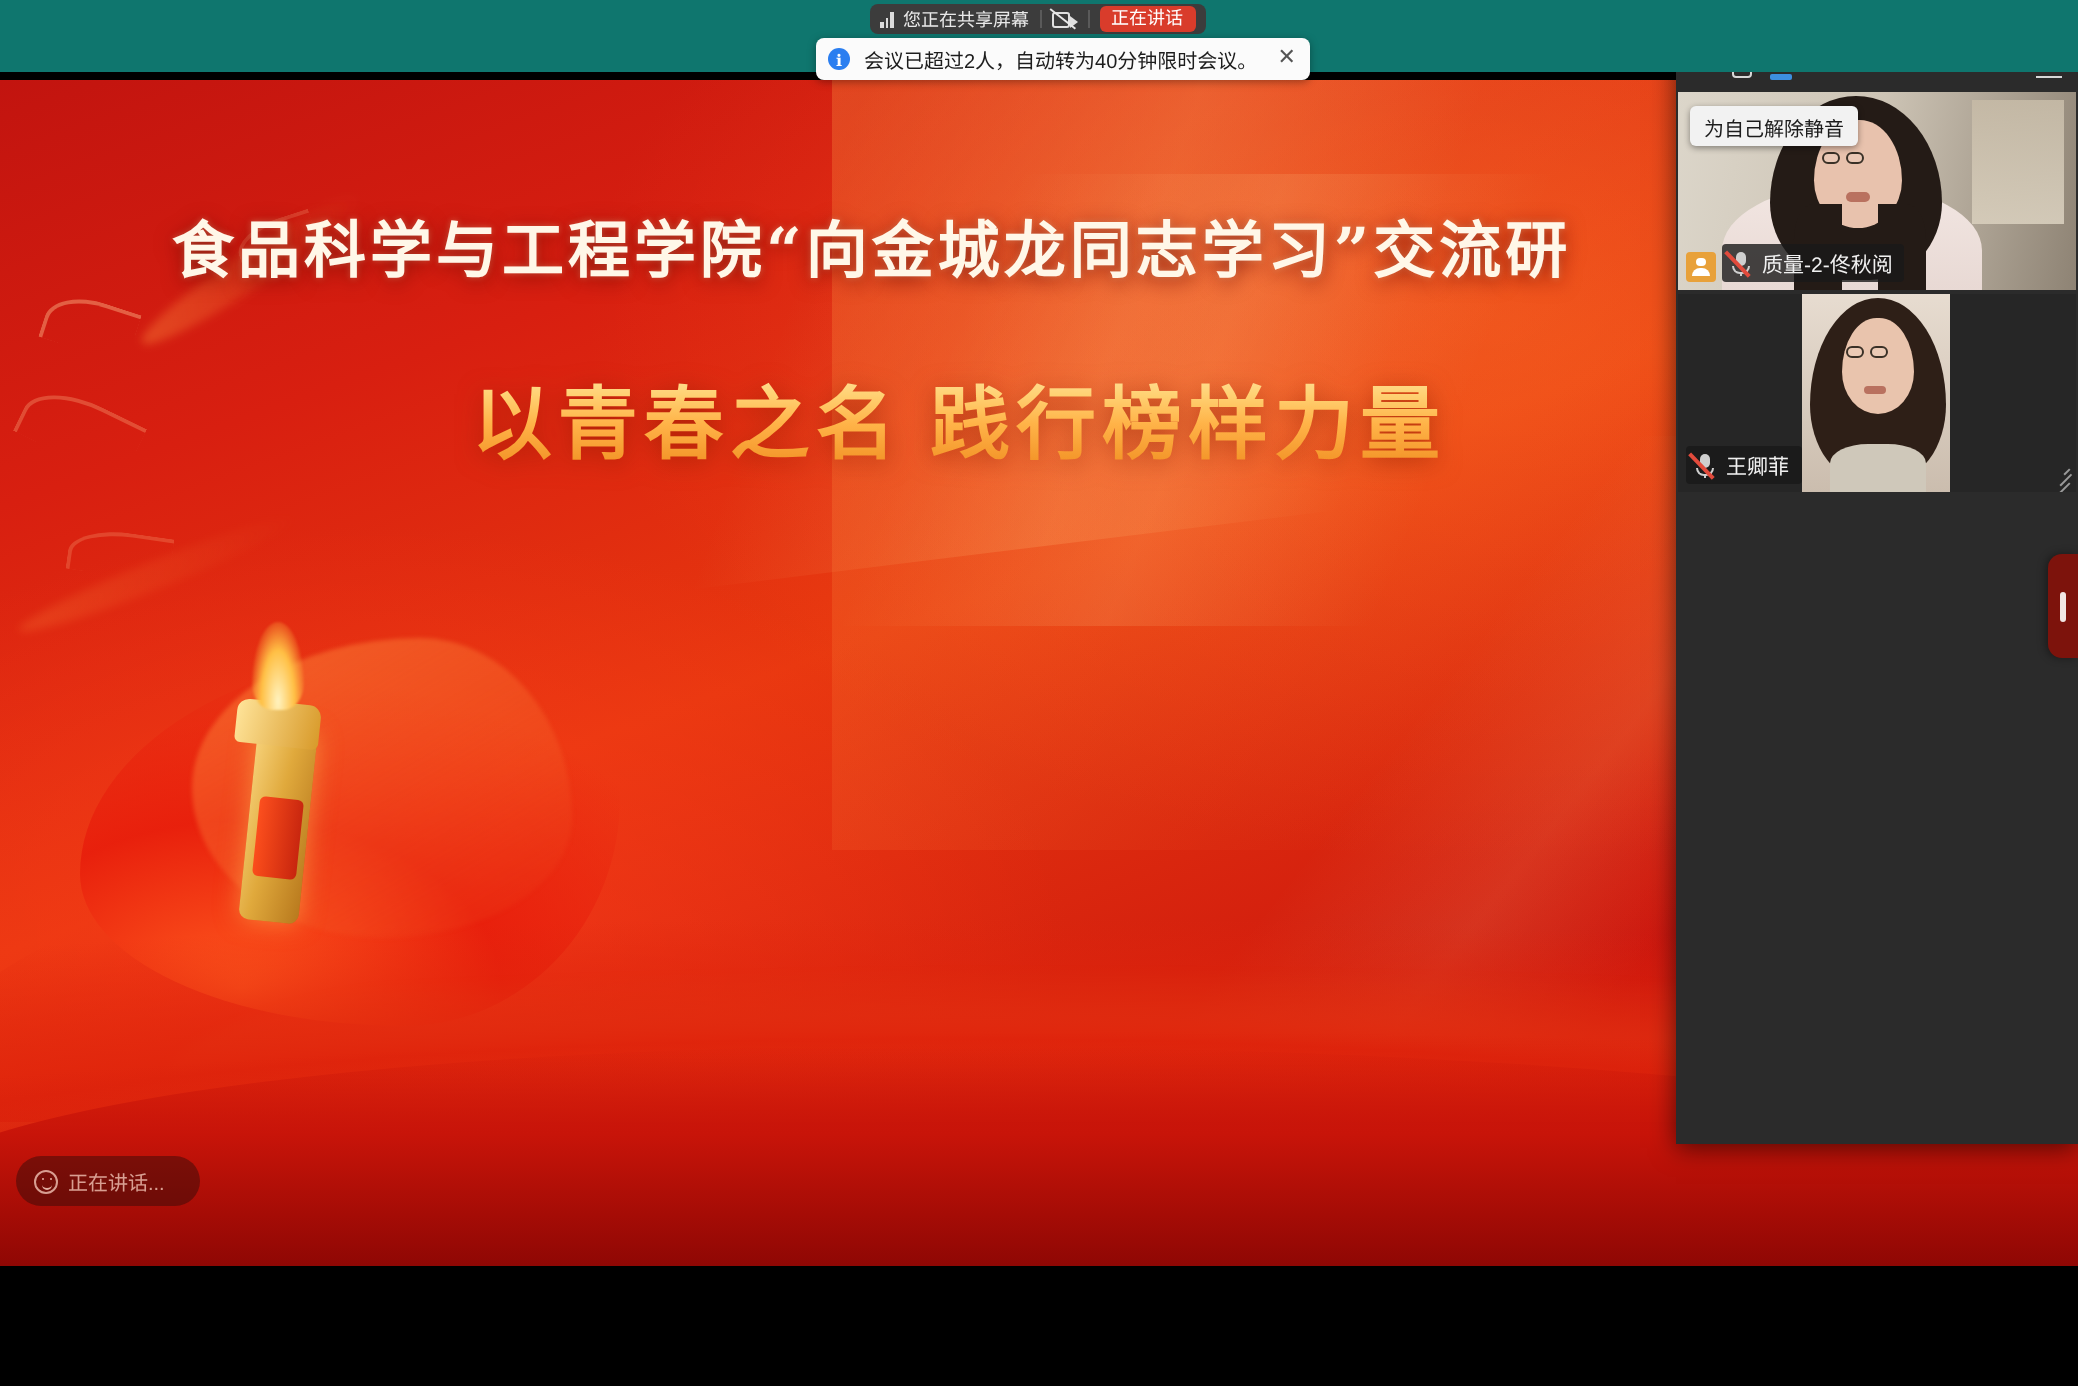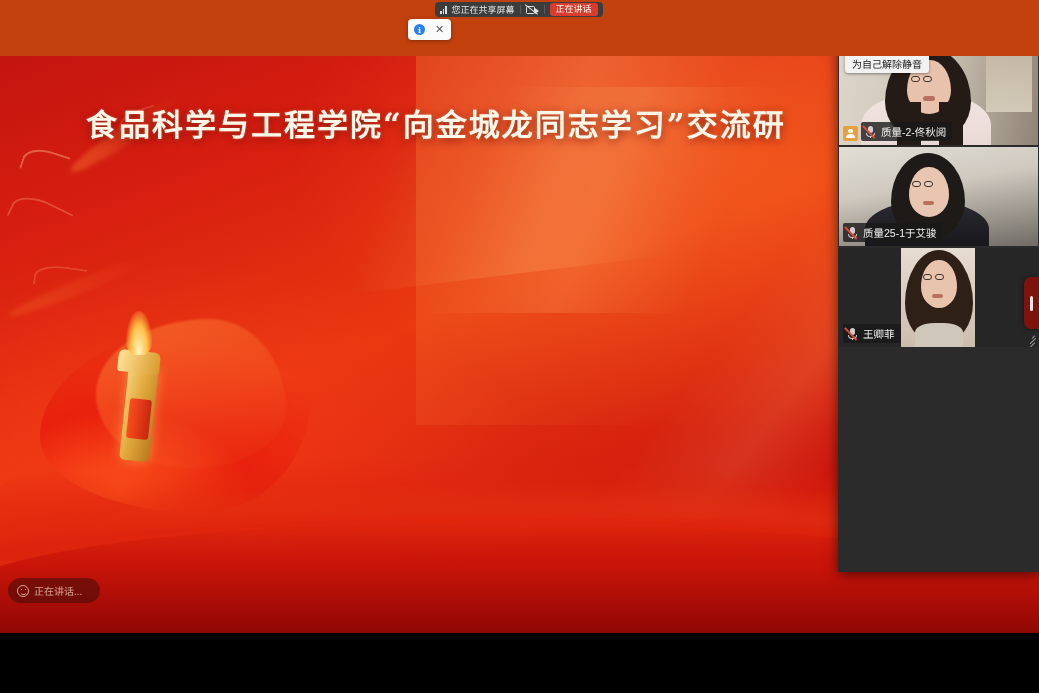--- a/index.html
+++ b/index.html
@@ -108,21 +108,21 @@
   }
   #slide-date {
     position:absolute; left:0; top:392px; width:1039px; text-align:center;
     font-family:"DejaVu Serif","Liberation Serif",serif;
     font-size:34px; color:#ffffff; letter-spacing:2px;
     text-shadow:0 2px 10px rgba(120,10,0,.7);
     padding-right:60px;
   }
 
   
-  #topbar { position:absolute; left:0; top:0; width:1039px; height:56px; background:#c2410c; z-index:40; }
+  #topbar { position:absolute; left:0; top:0; width:1039px; height:36px; background:#0f766e; z-index:40; }
   #share-pill {
     position:absolute; left:435px; top:2px; height:15px;
     background:#3c3c3c; border-radius:4px; display:flex; align-items:center;
     padding:0 5px; gap:5px; color:#e8e8e8; font-size:9px; white-space:nowrap;
   }
   #share-pill .sep { width:1px; height:9px; background:#5a5a5a; }
   .bars-icon { display:inline-flex; align-items:flex-end; gap:1px; height:8px; }
   .bars-icon i { display:block; width:1.5px; background:#dcdcdc; }
   .bars-icon i:nth-child(1){height:3px;} .bars-icon i:nth-child(2){height:5px;} .bars-icon i:nth-child(3){height:8px;}
   #stop-video-icon { position:relative; width:13px; height:10px; }
@@ -272,20 +272,21 @@
       <div class="torch-top"></div>
       <div class="torch-flame"></div>
     </div>
 
     <div class="wave gold"></div>
     <div class="wave w1"></div>
     <div class="wave w2"></div>
     <div class="wave w3"></div>
 
     <div id="slide-title">食品科学与工程学院“向金城龙同志学习”交流研</div>
+    <div id="slide-subtitle">以青春之名 践行榜样力量</div>
   </div>
 
   <div id="comment-widget">
     <span id="smiley-icon"></span>
     <span>正在讲话...</span>
   </div>
 
   <div id="topbar">
     <div id="share-pill">
       <span class="bars-icon">
@@ -299,20 +300,21 @@
         <span class="cam"></span>
           <span class="lens"></span>
           <span class="slash"></span>
       </span>
       <span class="sep"></span>
       <button id="end-share-btn">正在讲话</button>
     </div>
 
     <div id="notif-toast">
       <span id="notif-info-icon">i</span>
+      <span>会议已超过2人，自动转为40分钟限时会议。</span>
       <span id="notif-close">✕</span>
     </div>
   </div>
 
   <div id="bottombar"></div>
 
   <div id="panel">
 
     <div id="panel-titlebar">
       <span class="win-btn">
@@ -362,42 +364,20 @@
           <span class="mic-muted-icon">
             <span class="body"></span>
               <span class="stand"></span>
               <span class="post"></span>
               <span class="slash"></span>
           </span>
           <span>质量-2-佟秋阅</span>
         </div>
       </div>
 
-      <div class="tile">
-        <div class="video" style="background:linear-gradient(180deg,#d8d3cb 0%,#8e8madeira 0%,#8e887e 100%);">
-          <div class="cam-wall" style="background:linear-gradient(170deg,#e2ded6 0%,#cfc9c0 40%,#6f6a63 100%);"></div>
-          <div class="p-torso" style="left:26px;bottom:0;width:124px;height:44px;background:linear-gradient(180deg,#2a2a30,#17171c);"></div>
-          <div class="p-hair" style="left:52px;top:6px;width:74px;height:84px;background:#1d1a17;"></div>
-          <div class="p-face" style="left:70px;top:20px;width:40px;height:50px;background:#e9c6b2;"></div>
-          <div class="p-glasses" style="left:73px;top:34px;">
-              <span></span>
-              <span></span>
-            </div>
-          <div style="position:absolute;left:84px;top:54px;width:11px;height:4px;border-radius:3px;background:#b9715f;"></div>
-        </div>
-        <div class="name-chip">
-          <span class="mic-muted-icon">
-            <span class="body"></span>
-              <span class="stand"></span>
-              <span class="post"></span>
-              <span class="slash"></span>
-          </span>
-          <span>质量25-1于艾骏</span>
-        </div>
-      </div>
 
 
 
       <div class="tile">
         <div class="video" style="background:#2b2b2b;">
           <div style="position:absolute;left:62px;top:0;width:76px;height:99px;background:linear-gradient(180deg,#e7dcd0 0%,#cbbdae 100%);overflow:hidden;">
             <div class="p-hair" style="left:4px;top:2px;width:68px;height:92px;background:#2e1f17;"></div>
             <div class="p-face" style="left:20px;top:12px;width:36px;height:48px;background:#e9c4ad;"></div>
             <div class="p-glasses" style="left:22px;top:26px;">
                 <span></span>

